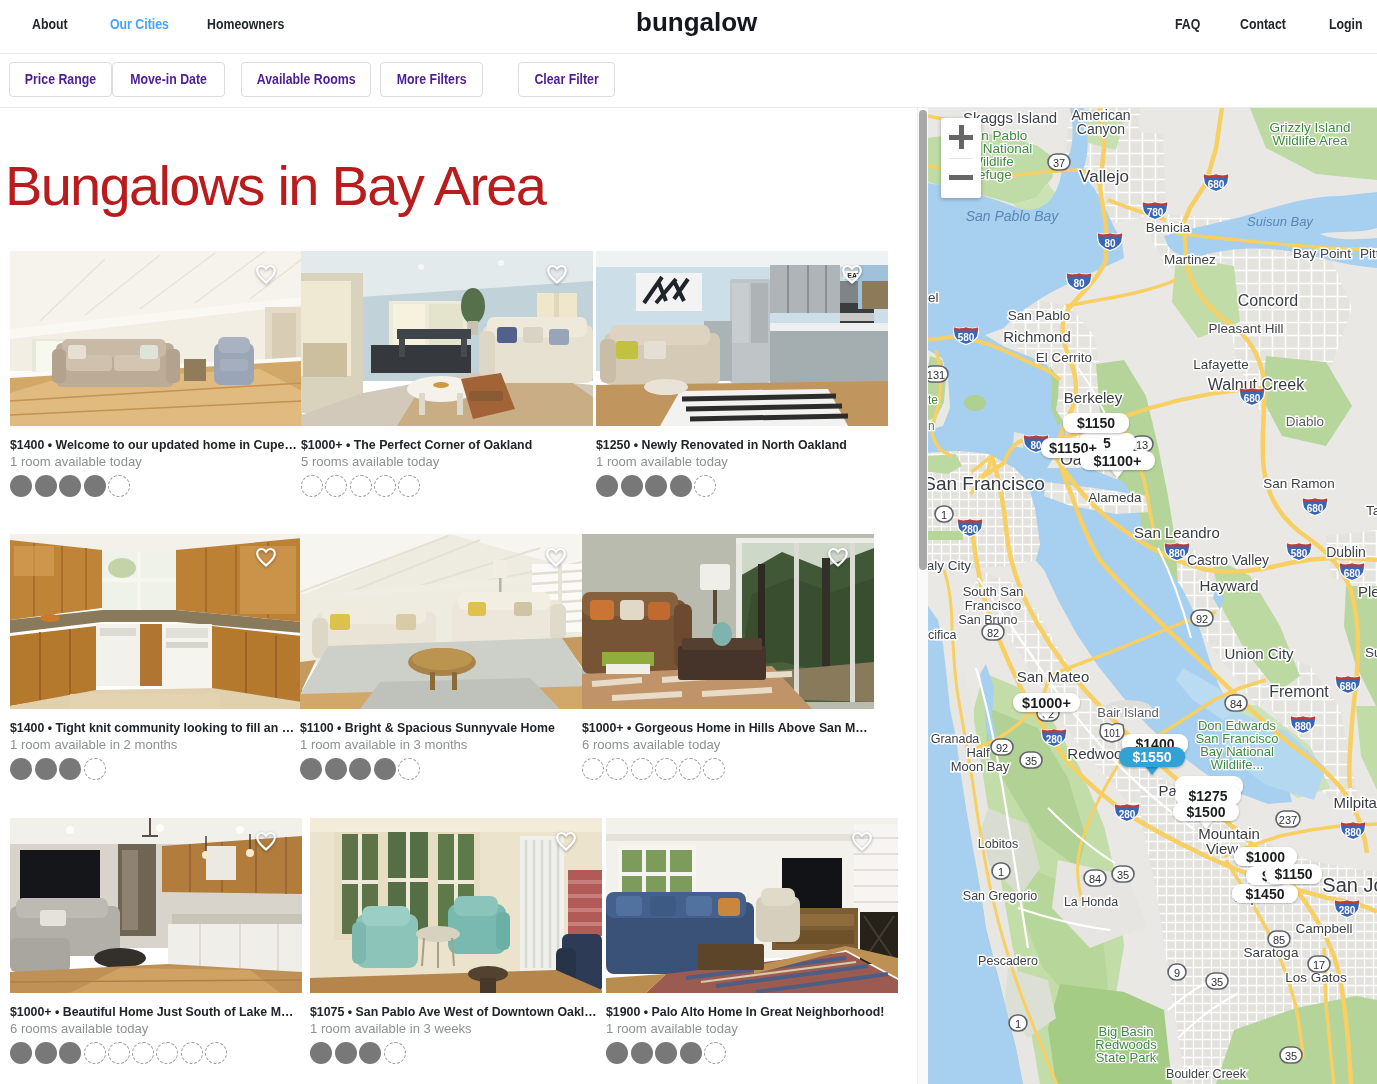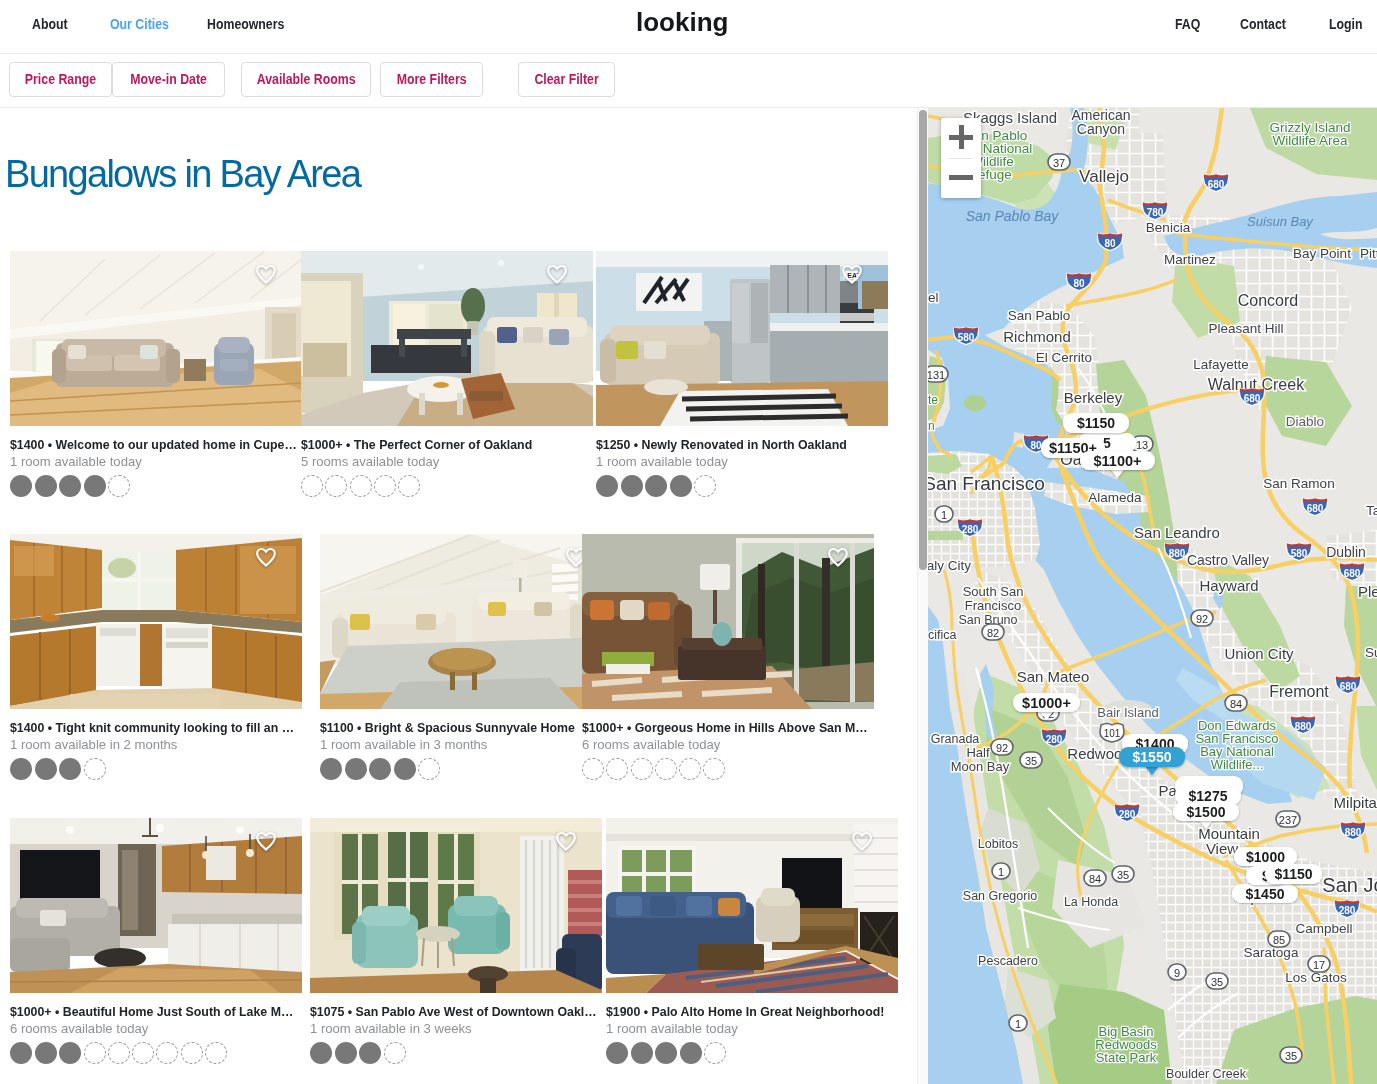--- a/index.html
+++ b/index.html
@@ -1,19 +1,19 @@
 <!DOCTYPE html>
 <html><head>
 <meta charset="utf-8">
 <style>
 html,body{margin:0;padding:0}
 body{width:1377px;height:1084px;font-family:"Liberation Sans",sans-serif;overflow:hidden;background:#fff;position:relative}
 .abs{position:absolute}
 .navlink{position:absolute;top:16px;font-size:14px;font-weight:bold;color:#23262a;letter-spacing:0;transform:scaleX(.88);transform-origin:0 50%}
-.fbtn{position:absolute;top:62px;height:33px;line-height:33px;border:1px solid #dadce0;border-radius:4px;background:#fff;font-size:14px;font-weight:bold;color:#be185d;text-align:center}
+.fbtn{position:absolute;top:62px;height:33px;line-height:33px;border:1px solid #dadce0;border-radius:4px;background:#fff;font-size:14px;font-weight:bold;color:#4c1d95;text-align:center}
 .fbtn span{display:inline-block;transform:scaleX(.88)}
 .card{position:absolute;width:292px}
 .cardtitle{font-size:13px;font-weight:bold;color:#212428;white-space:nowrap;overflow:hidden;letter-spacing:0;transform:scaleX(.95);transform-origin:0 0;width:308px}
 .cardsub{font-size:13.5px;color:#8e9194;margin-top:2px;transform:scaleX(.97);transform-origin:0 0}
 .dots{margin-top:6px;height:24px}
 .dot{display:inline-block;width:22px;height:22px;border-radius:50%;background:#787878;margin-right:2.5px;vertical-align:top}
 .dote{display:inline-block;width:20px;height:20px;border-radius:50%;border:1.4px dashed #9b9b9b;background:#fff;margin-right:2.3px;vertical-align:top}
 .photo{position:relative;width:292px;height:175px;overflow:hidden}
 .heart{position:absolute;top:10px;right:23px;width:26px;height:26px}
 </style>
@@ -21,41 +21,41 @@
 <body>
 
 <div class="abs" style="left:0;top:0;width:1377px;height:53px;background:#fff;border-bottom:1px solid #ebebeb"></div>
 
 <div class="navlink" style="left:32px">About</div>
 
 <div class="navlink" style="left:110px;color:#47a3f3">Our Cities</div>
 
 <div class="navlink" style="left:207px">Homeowners</div>
 
-<div class="abs" style="left:636px;top:7px;font-size:26px;font-weight:bold;color:#15171c;letter-spacing:0px">looking</div>
+<div class="abs" style="left:636px;top:7px;font-size:26px;font-weight:bold;color:#15171c;letter-spacing:0px">bungalow</div>
 
 <div class="navlink" style="left:1175px">FAQ</div>
 
 <div class="navlink" style="left:1240px">Contact</div>
 
 <div class="navlink" style="left:1329px">Login</div>
 
 <div class="abs" style="left:0;top:54px;width:1377px;height:53px;background:#fff;border-bottom:1px solid #ebebeb"></div>
 
 <div class="fbtn" style="left:9px;width:101px"><span>Price Range</span></div>
 
 <div class="fbtn" style="left:112px;width:111px"><span>Move-in Date</span></div>
 
 <div class="fbtn" style="left:241px;width:128px"><span>Available Rooms</span></div>
 
 <div class="fbtn" style="left:380px;width:101px"><span>More Filters</span></div>
 
 <div class="fbtn" style="left:518px;width:95px"><span>Clear Filter</span></div>
 
-<div class="abs" style="left:5px;top:153px;font-size:38px;color:#0369a1;letter-spacing:-1.7px">Bungalows in Bay Area</div>
+<div class="abs" style="left:5px;top:153px;font-size:56px;color:#b91c1c;letter-spacing:-1.7px">Bungalows in Bay Area</div>
 
 <div class="card" style="left:10px;top:251px">
 <div class="photo" id="ph1"><svg width="292" height="175" viewBox="0 0 292 175">
 
 <rect x="0" y="0" width="292" height="120" fill="#f2eee4"></rect>
 
 <polygon points="0,0 292,0 292,48 0,78" fill="#f6f3ec"></polygon>
 <path d="M30,70 L95,8 M75,64 L150,4 M130,58 L205,2 M185,52 L255,0 M240,48 L292,8" stroke="#e9e3d6" stroke-width="1.5" fill="none"></path>
 
 <polygon points="0,78 292,46 292,54 0,88" fill="#faf8f3"></polygon>
@@ -248,21 +248,21 @@
 </svg>
 
 <svg class="heart" viewBox="0 0 26 26">
         <path d="M13 21.5C10 19 4.2 14.4 4.2 9.8 4.2 7 6.1 5 8.5 5c1.7 0 3.3 1 4.5 2.6C14.2 6 15.8 5 17.5 5c2.4 0 4.3 2 4.3 4.8 0 4.6-5.8 9.2-8.8 11.7z" fill="none" stroke="#ffffff" stroke-width="2.2" style="filter:drop-shadow(0 1px 1.5px rgba(0,0,0,.35))"></path>
       </svg></div>
 <div class="cardtitle" style="margin-top:11px">$1400 • Tight knit community looking to fill an …</div>
 <div class="cardsub">1 room available in 2 months</div>
 <div class="dots"><span class="dot"></span><span class="dot"></span><span class="dot"></span><span class="dote"></span></div>
 </div>
 
-<div class="card" style="left:320px;top:534px">
+<div class="card" style="left:300px;top:534px">
 <div class="photo" id="ph5"><svg width="292" height="175" viewBox="0 0 292 175">
 
 <rect x="0" y="0" width="292" height="130" fill="#eeebe1"></rect>
 
 <polygon points="0,62 150,0 292,40 292,0 0,0" fill="#f7f5ef"></polygon>
 <path d="M0,58 L148,2 M40,62 L180,6 M100,58 L240,14 M160,52 L292,26" stroke="#e6e1d4" stroke-width="2" fill="none"></path>
 <polygon points="0,60 292,38 292,44 0,68" fill="#efece3"></polygon>
 
 <rect x="232" y="30" width="60" height="68" fill="#fbfaf6"></rect>
 <path d="M232,40 L292,36 M232,50 L292,46 M232,60 L292,56 M232,70 L292,66 M232,80 L292,76 M232,90 L292,86" stroke="#e3ded2" stroke-width="2.5"></path>

